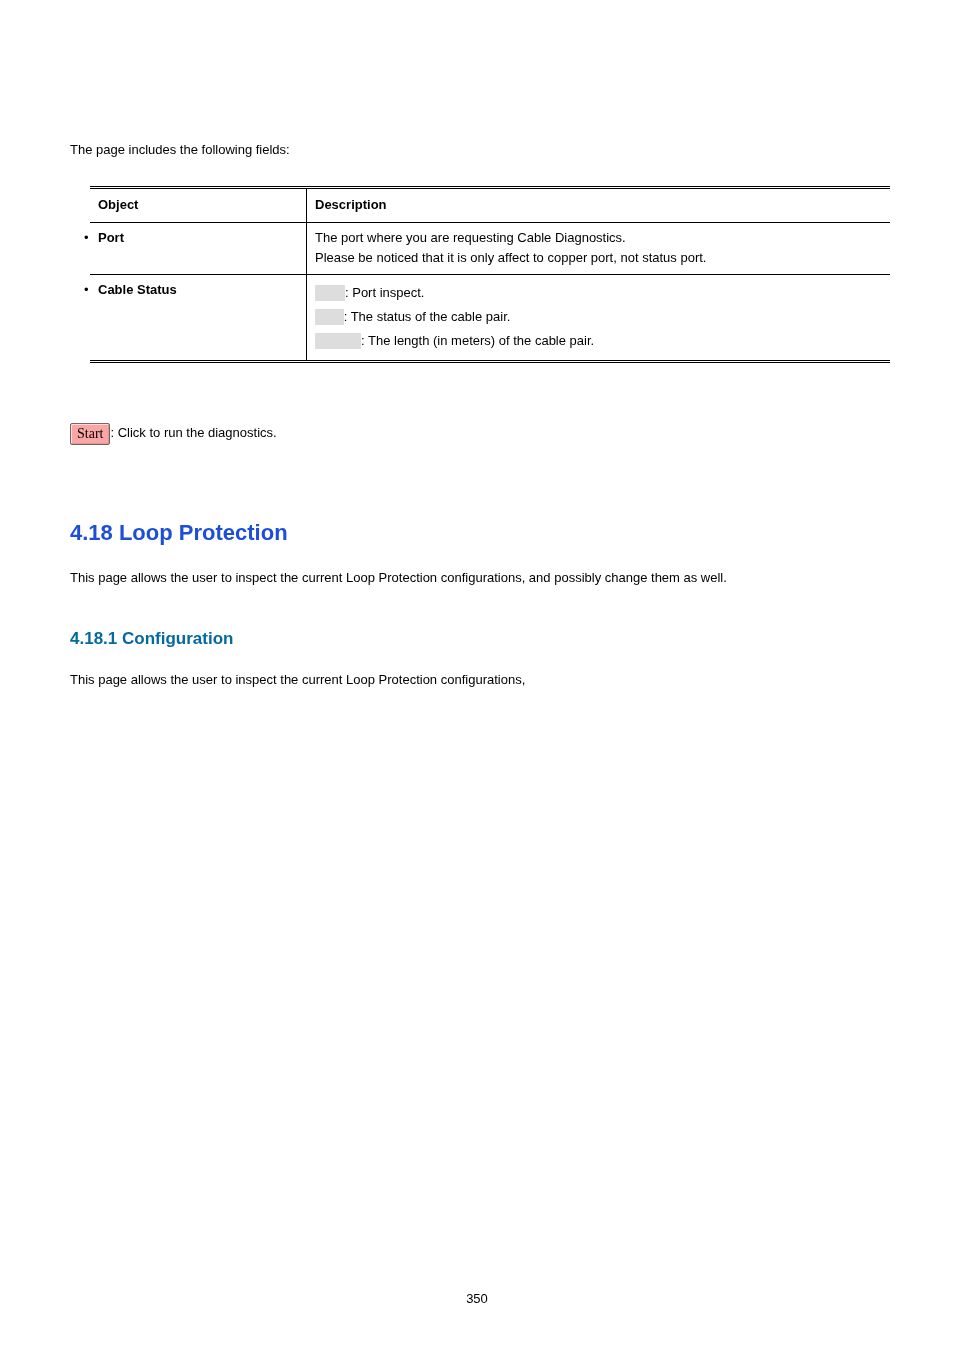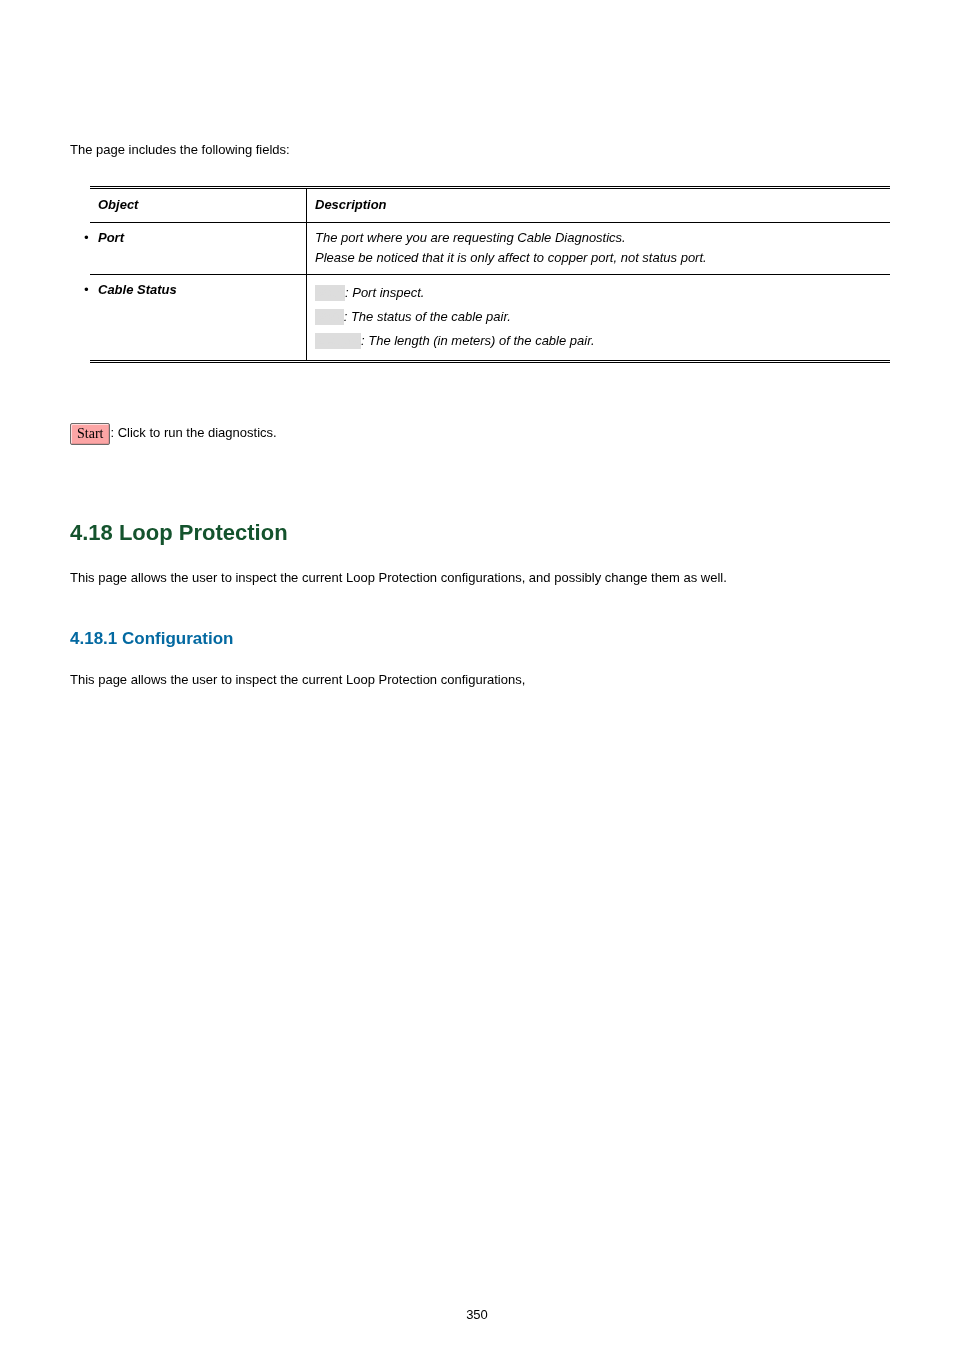--- a/index.html
+++ b/index.html
@@ -18,21 +18,20 @@
     position: relative;
     min-height: 1350px;
   }
   .intro {
     margin-bottom: 25px;
   }
   table.fields {
     width: 800px;
     border-collapse: collapse;
     margin-left: 20px;
-    font-style: italic;
   }
   table.fields thead tr {
     border-top: 3px double #000;
   }
   table.fields th {
     font-weight: bold;
     padding: 6px 8px;
     border-bottom: 1px solid #000;
     text-align: left;
     font-size: 13px;
@@ -99,35 +98,35 @@
     display: flex;
     align-items: center;
     gap: 0;
   }
   .btn-text {
     margin-left: 0;
   }
   h2.sec {
     font-size: 22px;
     font-weight: bold;
-    color: #14532d;
+    color: #1d4ed8;
     margin: 70px 0 18px 0;
   }
   h3.subsec {
     font-size: 17px;
     font-weight: bold;
     color: #0369a1;
     margin: 36px 0 18px 0;
   }
   .para {
     margin: 0 0 18px 0;
   }
   .page-num {
     position: absolute;
-    bottom: 24px;
+    bottom: 40px;
     left: 0;
     right: 0;
     text-align: center;
     font-size: 13px;
   }
 </style>
 </head>
 <body>
 
 <div class="intro">The page includes the following fields:</div>

